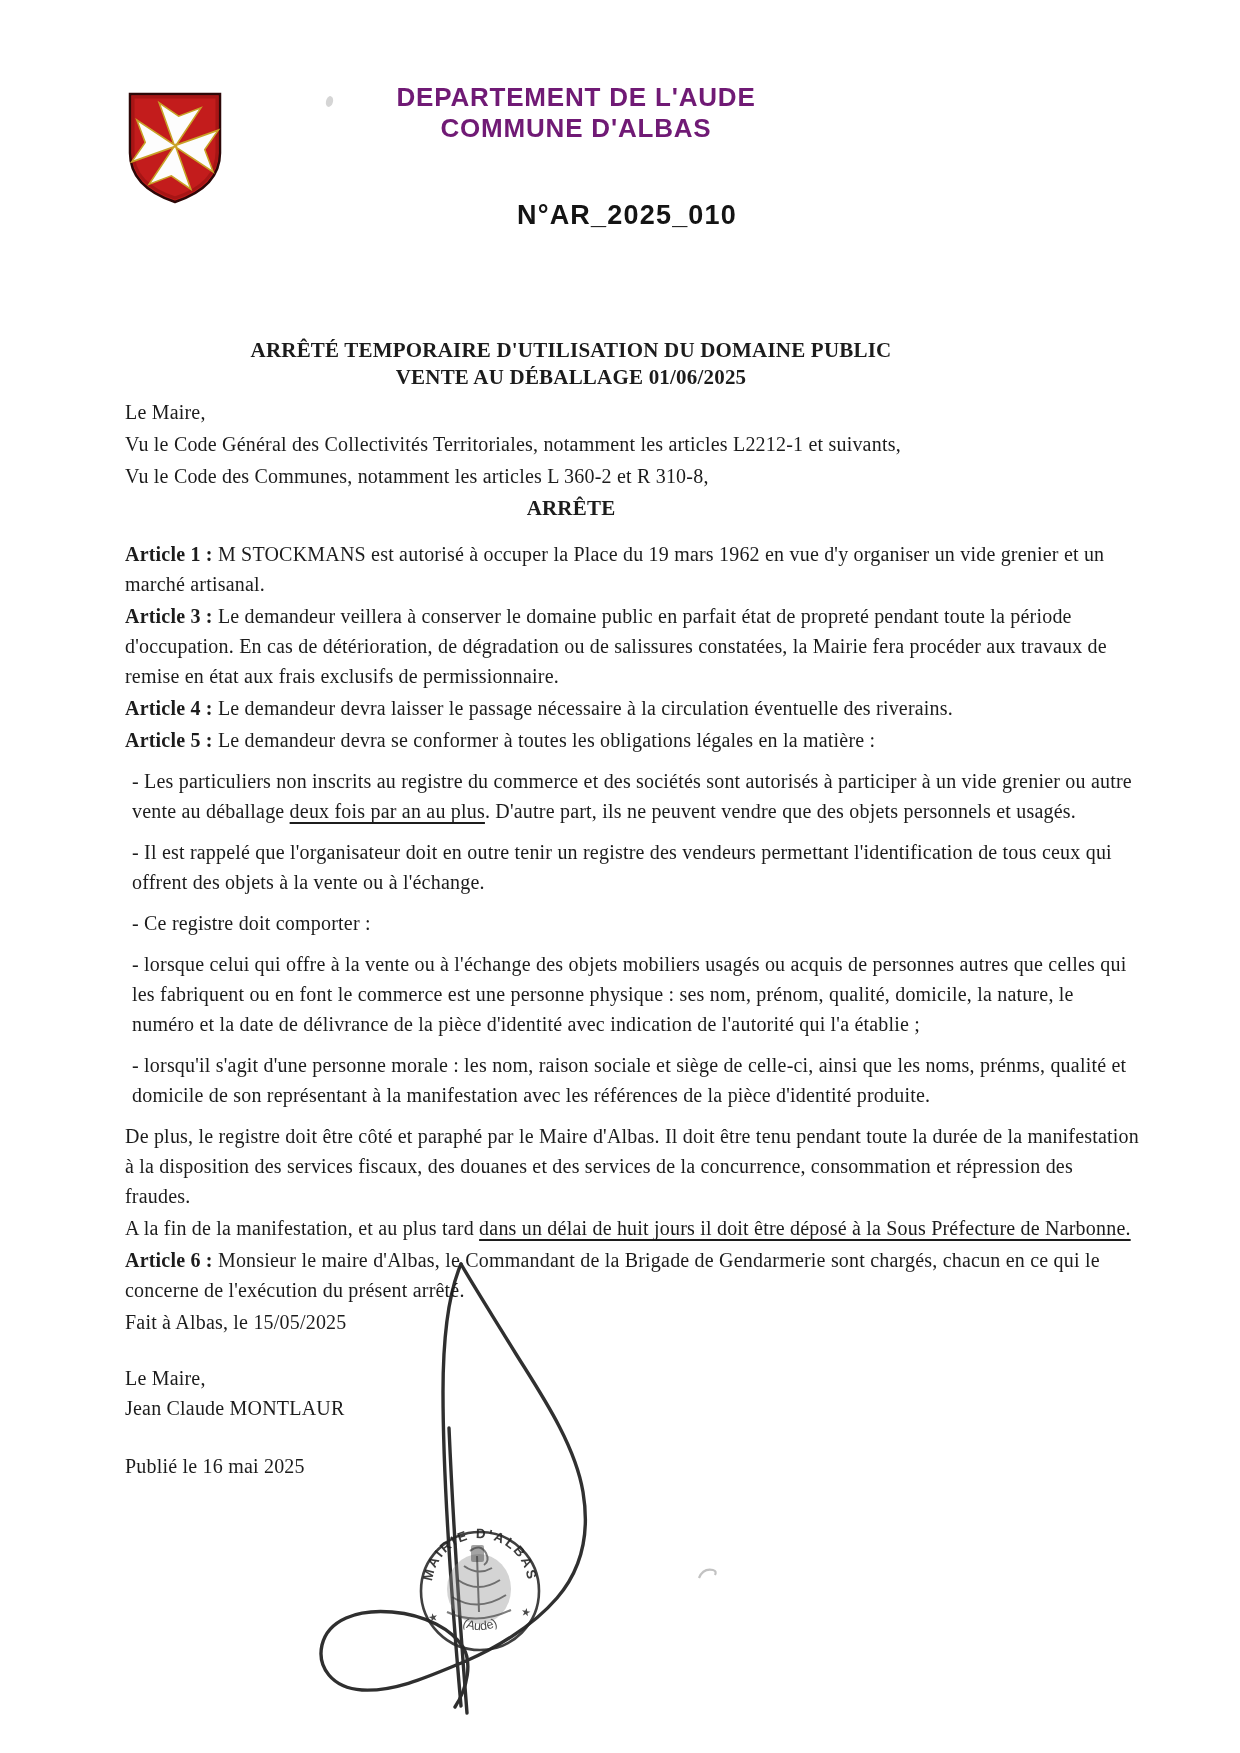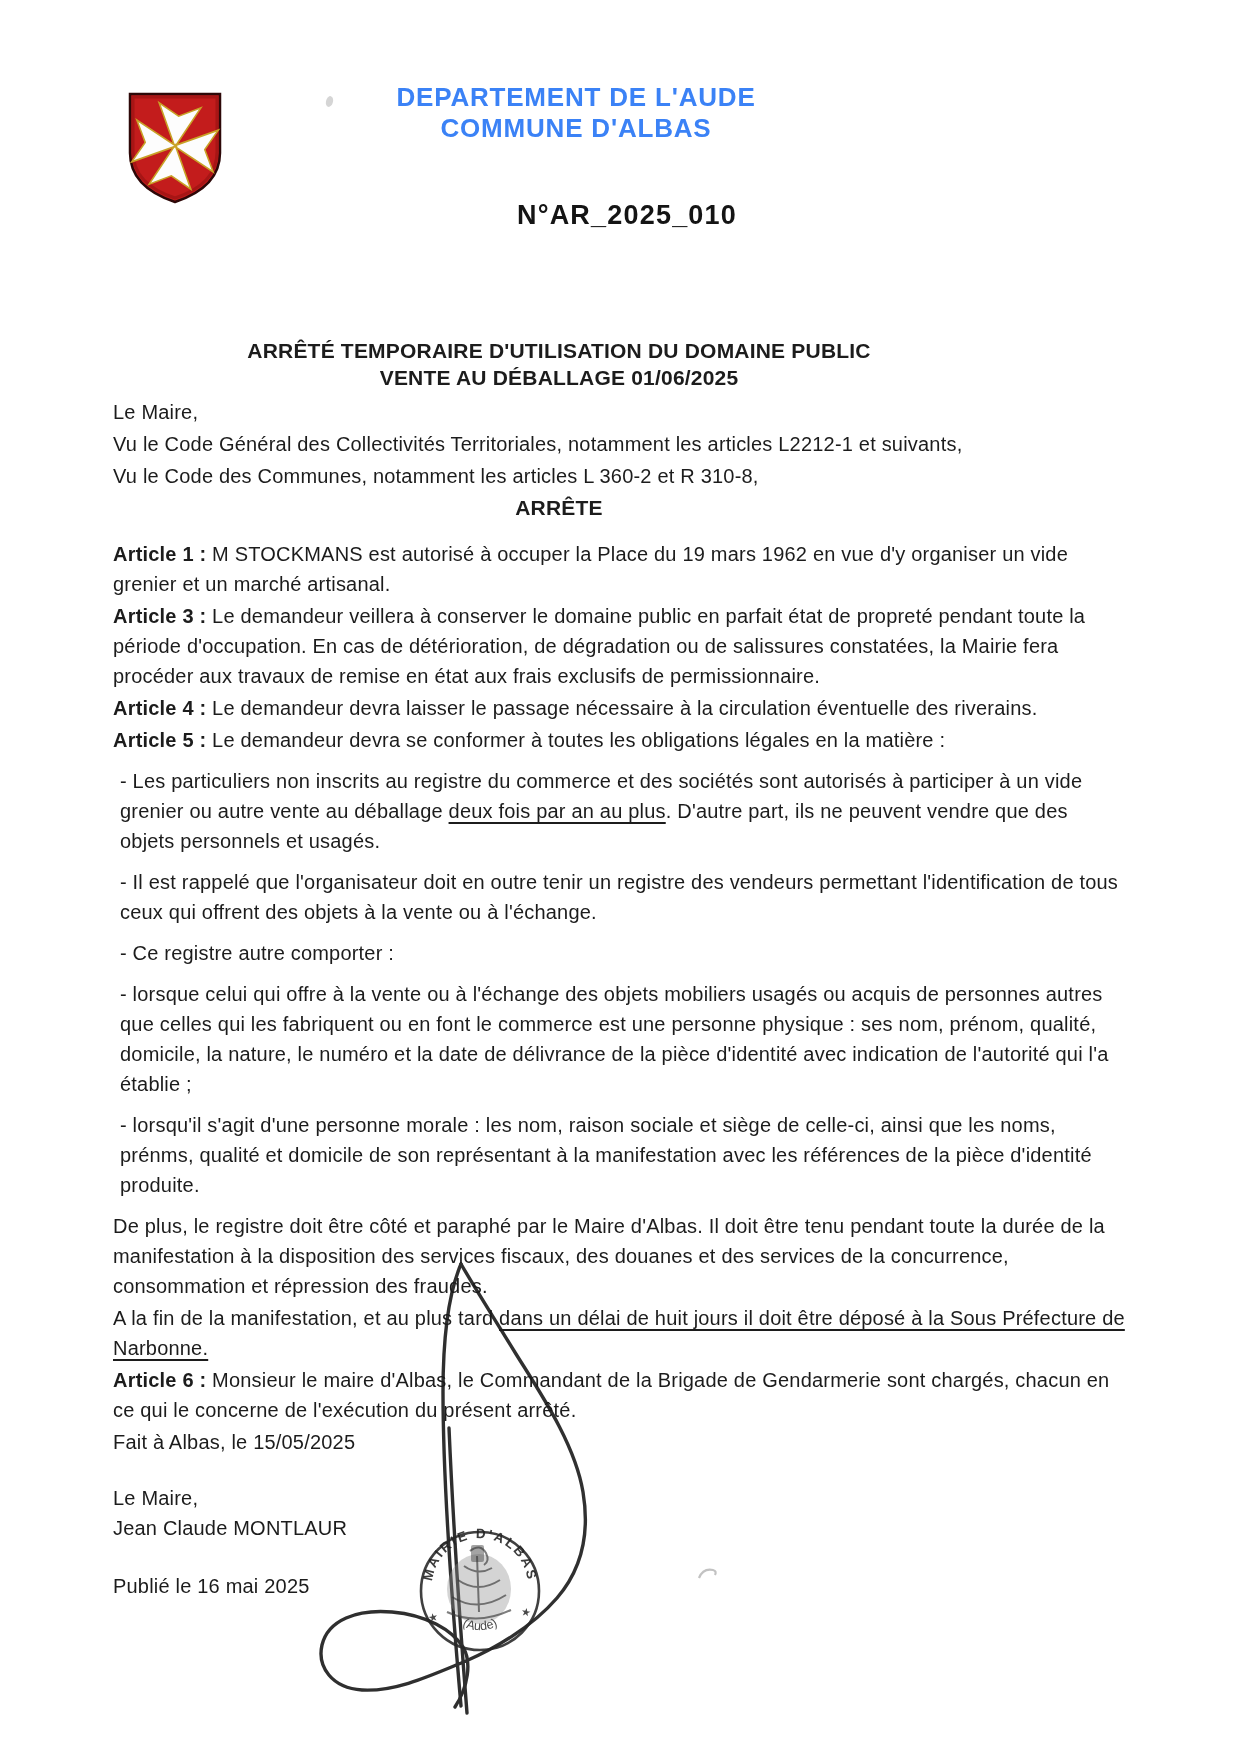--- a/index.html
+++ b/index.html
@@ -10,36 +10,36 @@
     margin:0 auto;
     overflow:hidden;
     font-family:"Liberation Sans","DejaVu Sans",sans-serif;
     color:#1c1c1c;
   }
   
   .crest{position:absolute;left:123px;top:85px;width:104px;height:124px;}
   .org{
     position:absolute;left:396px;top:82px;width:360px;
     text-align:center;font-weight:bold;font-size:26px;line-height:31px;
-    letter-spacing:0.8px;color:#3b82f6;
+    letter-spacing:0.8px;color:#701a75;
   }
   .smudge{
     position:absolute;left:326px;top:96px;width:7px;height:11px;
     background:#7d7d7d;opacity:.32;border-radius:50%;
     transform:rotate(14deg);
   }
   .doc-number{
     position:absolute;left:0;top:200px;width:1254px;
     text-align:center;font-weight:bold;font-size:27px;
     letter-spacing:1.2px;color:#141414;
   }
   
   .content{
-    position:absolute;left:109px;top:337px;width:1022px;
-    font-size:20px;line-height:30px;letter-spacing:0.2px;
+    position:absolute;left:121px;top:337px;width:1022px;
+    font-size:20px;line-height:30px;letter-spacing:0.2px;font-family:Liberation Serif, serif;
   }
   .content p{margin:0 0 2px 4px;}
   .center-narrow{width:900px;text-align:center;}
   .title{font-weight:bold;font-size:21px;line-height:27px;margin-bottom:6px;letter-spacing:0.2px;}
   .arrete-heading{font-weight:bold;font-size:21px;line-height:30px;margin-bottom:16px;}
   b{font-weight:bold;}
   .u{text-decoration:underline;text-decoration-thickness:2px;text-underline-offset:4px;}
   .bullets div{margin:11px;}
   .mt-registre{margin-top:0;}
   .p-fin{margin-top:2px;}
@@ -96,21 +96,21 @@
 
     <p><b>Article 3 :</b><span> Le demandeur veillera à conserver le domaine public en parfait état de propreté pendant toute la période d'occupation. En cas de détérioration, de dégradation ou de salissures constatées, la Mairie fera procéder aux travaux de remise en état aux frais exclusifs de permissionnaire.</span></p>
 
     <p><b>Article 4 :</b><span> Le demandeur devra laisser le passage nécessaire à la circulation éventuelle des riverains.</span></p>
 
     <p style="margin-bottom:0"><b>Article 5 :</b><span> Le demandeur devra se conformer à toutes les obligations légales en la matière :</span></p>
 
     <div class="bullets">
       <div><span>- Les particuliers non inscrits au registre du commerce et des sociétés sont autorisés à participer à un vide grenier ou autre vente au déballage </span><span class="u">deux fois par an au plus</span><span>. D'autre part, ils ne peuvent vendre que des objets personnels et usagés.</span></div>
       <div>- Il est rappelé que l'organisateur doit en outre tenir un registre des vendeurs permettant l'identification de tous ceux qui offrent des objets à la vente ou à l'échange.</div>
-      <div>- Ce registre autre comporter :</div>
+      <div>- Ce registre doit comporter :</div>
       <div>- lorsque celui qui offre à la vente ou à l'échange des objets mobiliers usagés ou acquis de personnes autres que celles qui les fabriquent ou en font le commerce est une personne physique : ses nom, prénom, qualité, domicile, la nature, le numéro et la date de délivrance de la pièce d'identité avec indication de l'autorité qui l'a établie ;</div>
       <div>- lorsqu'il s'agit d'une personne morale : les nom, raison sociale et siège de celle-ci, ainsi que les noms, prénms, qualité et domicile de son représentant à la manifestation avec les références de la pièce d'identité produite.</div>
     </div>
 
     <p class="mt-registre">De plus, le registre doit être côté et paraphé par le Maire d'Albas. Il doit être tenu pendant toute la durée de la manifestation à la disposition des services fiscaux, des douanes et des services de la concurrence, consommation et répression des fraudes.</p>
 
     <p class="p-fin"><span>A la fin de la manifestation, et au plus tard </span><span class="u">dans un délai de huit jours il doit être déposé à la Sous Préfecture de Narbonne.</span></p>
 
     <p class="p-a6"><b>Article 6 :</b><span> Monsieur le maire d'Albas, le Commandant de la Brigade de Gendarmerie sont chargés, chacun en ce qui le concerne de l'exécution du présent arrêté.</span></p>
 

